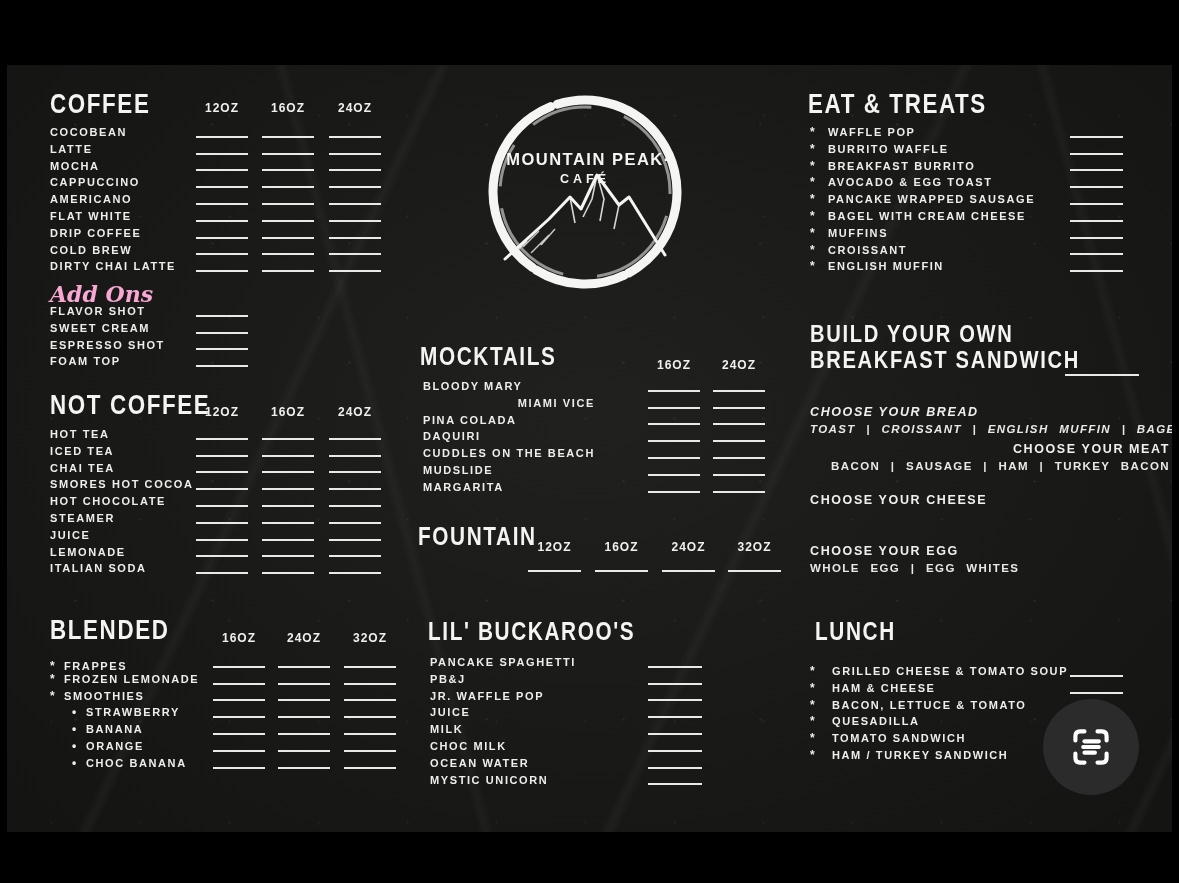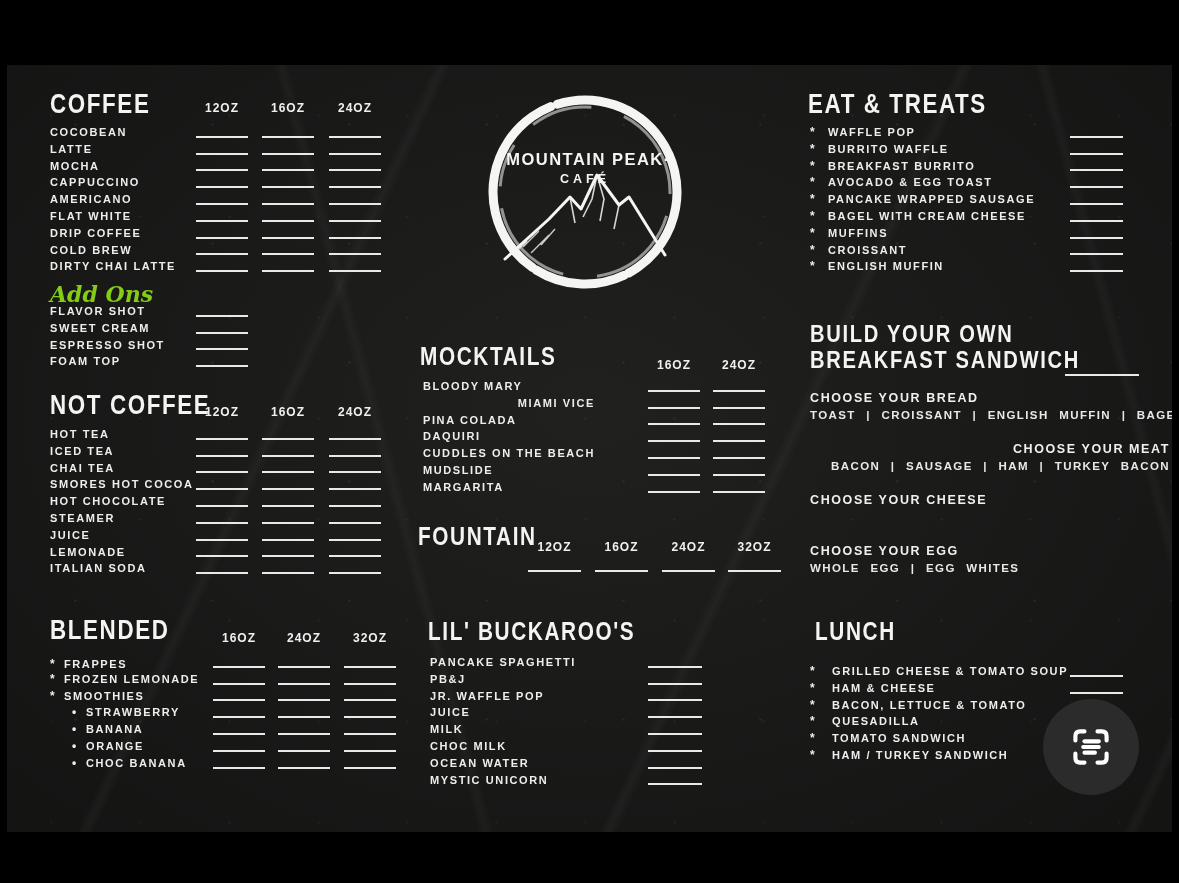--- a/index.html
+++ b/index.html
@@ -13,21 +13,21 @@
       radial-gradient(rgba(255,255,255,.06) 1px, transparent 1.6px),
       radial-gradient(rgba(255,255,255,.04) 1px, transparent 1.4px),
       linear-gradient(115deg, transparent 48.5%, rgba(255,255,255,.035) 49.5%, transparent 50.5%),
       linear-gradient(75deg, transparent 48.8%, rgba(255,255,255,.03) 49.6%, transparent 50.4%),
       radial-gradient(ellipse at 50% 45%, rgba(255,255,255,.025), rgba(0,0,0,.28));
     background-size:137px 119px, 89px 101px, 523px 100%, 761px 100%, 100% 100%;}
   .sec-title{position:absolute;color:#f4f4f2;font-weight:700;letter-spacing:2px;line-height:1;
     transform:scaleX(.80);transform-origin:left top;white-space:nowrap;}
   .t28{font-size:28px;} .t26{font-size:26px;} .t24{font-size:24px;line-height:26px;}
   .script{position:absolute;font-family:"DejaVu Serif",serif;font-style:italic;font-weight:700;
-    color:#84cc16;white-space:nowrap;}
+    color:#f9a8d4;white-space:nowrap;}
   .rows{position:absolute;}
   .row{position:relative;white-space:nowrap;}
   .lab{color:#eeeeec;font-size:11px;font-weight:700;letter-spacing:1.6px;}
   .mk{display:inline-block;color:#eeeeec;font-size:12px;font-weight:700;}
   .indent{padding-left:22px;}
   .uline{position:absolute;bottom:2px;height:0;border-top:2px solid #e9e9e7;}
   .hdrs{position:absolute;height:14px;}
   .hdr{position:absolute;top:0;text-align:center;color:#f0f0ee;font-size:12px;font-weight:700;letter-spacing:1px;}
   .byo-group{position:absolute;left:803px;width:360px;}
   .byo-label{color:#f0f0ee;font-size:12.5px;font-weight:700;letter-spacing:1.6px;white-space:nowrap;}
@@ -90,21 +90,21 @@
         <div class="row" style="height: 16.8px; line-height: 16.8px;"><span class="lab">ITALIAN SODA</span><span class="uline" style="left: 146px; width: 52px;"></span><span class="uline" style="left: 212px; width: 52px;"></span><span class="uline" style="left: 279px; width: 52px;"></span></div>
       </div>
 
     <div class="sec-title t28" style="left:43px;top:551px;">BLENDED</div>
     <div class="hdrs" style="left:43px;top:566px;">
         <span class="hdr" style="left: 163px; width: 52px;">16OZ</span>
         <span class="hdr" style="left: 228px; width: 52px;">24OZ</span>
         <span class="hdr" style="left: 294px; width: 52px;">32OZ</span>
       </div>
     <div class="rows" style="left:43px;top:588px;">
-        <div class="row" style="height: 16.8px; line-height: 19px;"><span class="mk" style="width: 14px;">*</span><span class="lab">FRAPPES</span><span class="uline" style="left: 163px; width: 52px;"></span><span class="uline" style="left: 228px; width: 52px;"></span><span class="uline" style="left: 294px; width: 52px;"></span></div>
+        <div class="row" style="height: 16.8px; line-height: 24px;"><span class="mk" style="width: 14px;">*</span><span class="lab">FRAPPES</span><span class="uline" style="left: 163px; width: 52px;"></span><span class="uline" style="left: 228px; width: 52px;"></span><span class="uline" style="left: 294px; width: 52px;"></span></div>
         <div class="row" style="height: 16.8px; line-height: 16.8px;"><span class="mk" style="width: 14px;">*</span><span class="lab">FROZEN LEMONADE</span><span class="uline" style="left: 163px; width: 52px;"></span><span class="uline" style="left: 228px; width: 52px;"></span><span class="uline" style="left: 294px; width: 52px;"></span></div>
         <div class="row" style="height: 16.8px; line-height: 16.8px;"><span class="mk" style="width: 14px;">*</span><span class="lab">SMOOTHIES</span><span class="uline" style="left: 163px; width: 52px;"></span><span class="uline" style="left: 228px; width: 52px;"></span><span class="uline" style="left: 294px; width: 52px;"></span></div>
         <div class="row indent" style="height: 16.8px; line-height: 16.8px;"><span class="mk" style="width: 14px;">•</span><span class="lab">STRAWBERRY</span><span class="uline" style="left: 163px; width: 52px;"></span><span class="uline" style="left: 228px; width: 52px;"></span><span class="uline" style="left: 294px; width: 52px;"></span></div>
         <div class="row indent" style="height: 16.8px; line-height: 16.8px;"><span class="mk" style="width: 14px;">•</span><span class="lab">BANANA</span><span class="uline" style="left: 163px; width: 52px;"></span><span class="uline" style="left: 228px; width: 52px;"></span><span class="uline" style="left: 294px; width: 52px;"></span></div>
         <div class="row indent" style="height: 16.8px; line-height: 16.8px;"><span class="mk" style="width: 14px;">•</span><span class="lab">ORANGE</span><span class="uline" style="left: 163px; width: 52px;"></span><span class="uline" style="left: 228px; width: 52px;"></span><span class="uline" style="left: 294px; width: 52px;"></span></div>
         <div class="row indent" style="height: 16.8px; line-height: 16.8px;"><span class="mk" style="width: 14px;">•</span><span class="lab">CHOC BANANA</span><span class="uline" style="left: 163px; width: 52px;"></span><span class="uline" style="left: 228px; width: 52px;"></span><span class="uline" style="left: 294px; width: 52px;"></span></div>
       </div>
 
     <svg style="position:absolute;left:468px;top:22px;" width="220" height="220" viewBox="0 0 220 220">
       <circle cx="110" cy="105" r="92" fill="none" stroke="#f5f5f3" stroke-width="9" stroke-dasharray="155 5 92 4 198 7 118 5" stroke-linecap="round" transform="rotate(-35 110 105)"></circle>
@@ -171,21 +171,21 @@
         <div class="row" style="height: 16.8px; line-height: 16.8px;"><span class="mk" style="width: 18px;">*</span><span class="lab">CROISSANT</span><span class="uline" style="left: 260px; width: 53px;"></span></div>
         <div class="row" style="height: 16.8px; line-height: 16.8px;"><span class="mk" style="width: 18px;">*</span><span class="lab">ENGLISH MUFFIN</span><span class="uline" style="left: 260px; width: 53px;"></span></div>
       </div>
 
     <div class="sec-title t24" style="left:803px;top:256px;transform:scaleX(.84);">
       <div>BUILD YOUR OWN</div>
       <div>BREAKFAST SANDWICH</div>
     </div>
     <div class="pline" style="left:1058px;top:309px;width:74px;"></div>
     <div>
-        <div class="byo-group" style="top: 326px;">
+        <div class="byo-group" style="top: 340px; font-style: italic;">
           <div class="byo-label">CHOOSE YOUR BREAD</div>
           <div class="byo-options">TOAST | CROISSANT | ENGLISH MUFFIN | BAGEL</div>
         </div>
         <div class="byo-group" style="top: 377px; text-align: right;">
           <div class="byo-label">CHOOSE YOUR MEAT</div>
           <div class="byo-options">BACON | SAUSAGE | HAM | TURKEY BACON</div>
         </div>
         <div class="byo-group" style="top: 428px;">
           <div class="byo-label">CHOOSE YOUR CHEESE</div>
         </div>

